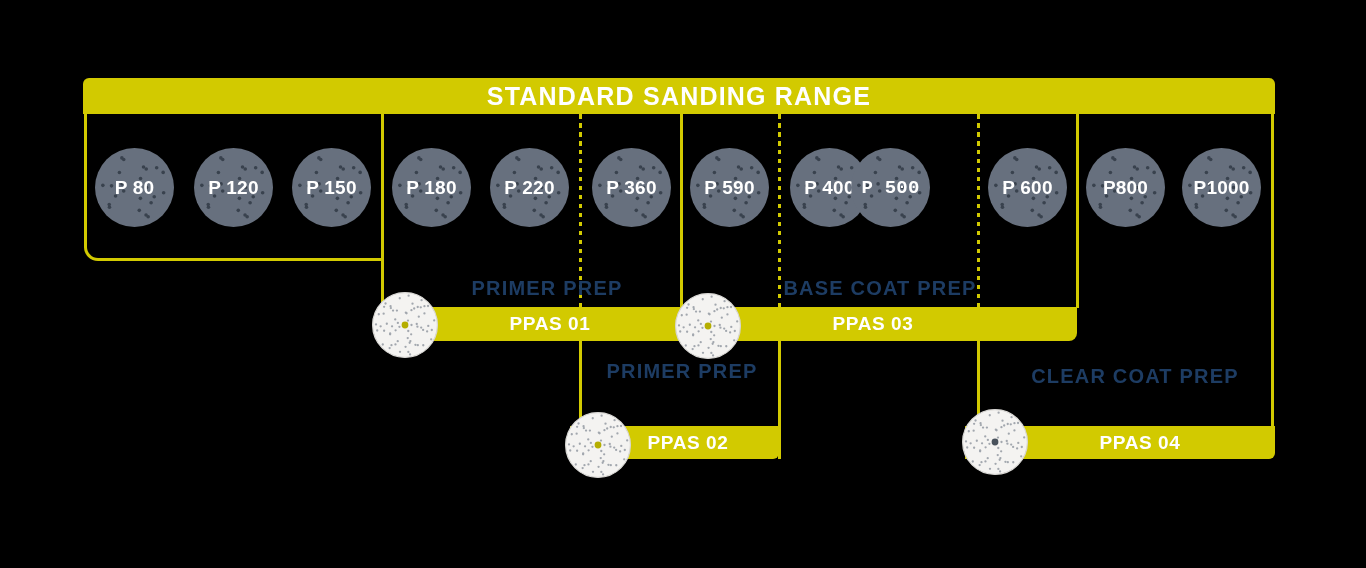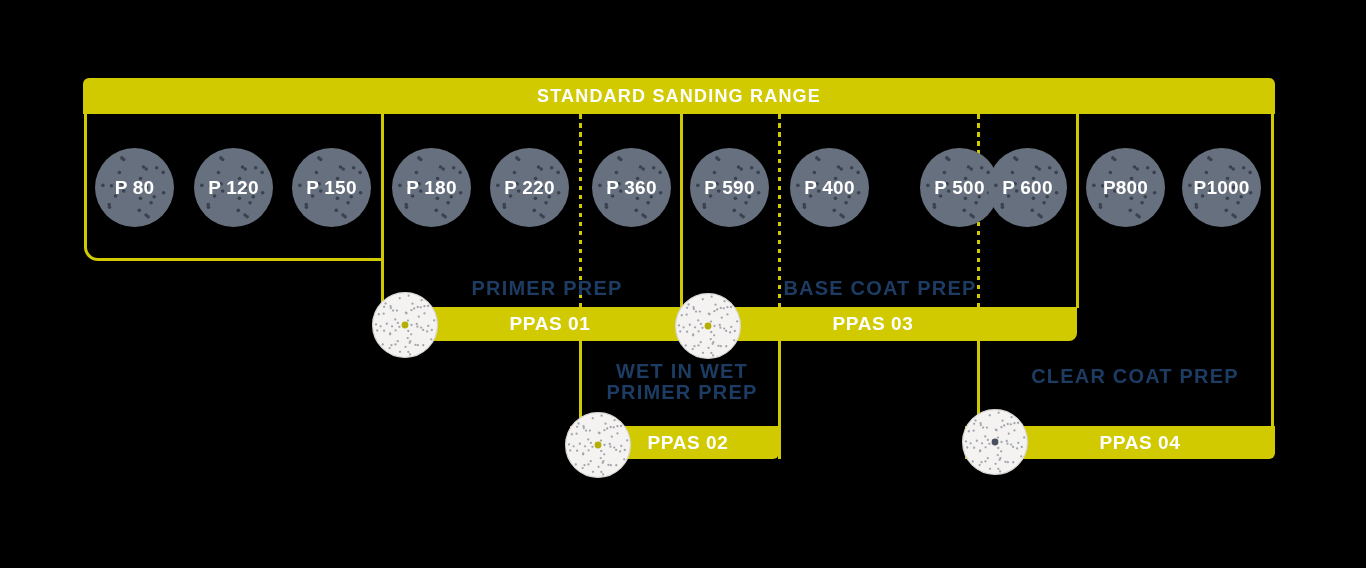--- a/index.html
+++ b/index.html
@@ -13,21 +13,21 @@
   html,body{background:var(--bg);}
   body{font-family:"Liberation Sans","DejaVu Sans",sans-serif;}
   .stage{position:relative;width:1366px;height:568px;background:var(--bg);overflow:hidden;}
 
   .header-bar{
     position:absolute;left:83px;top:78px;width:1192px;height:36px;
     background:var(--accent);border-radius:6px 6px 0 0;
     display:flex;align-items:center;justify-content:center;
   }
   .header-bar span{
-    color:var(--white);font-weight:700;font-size:18px;letter-spacing:1.2px;
+    color:var(--white);font-weight:700;font-size:25px;letter-spacing:1.2px;
   }
 
   .bracket{
     position:absolute;left:84px;top:114px;width:298px;height:147px;
     border-left:3px solid var(--accent);
     border-bottom:3px solid var(--accent);
     border-bottom-left-radius:14px;
   }
 
   .vline{position:absolute;width:3px;background:var(--accent);}
@@ -308,21 +308,21 @@
         <circle cx="61.68" cy="19.81" r="1.8" fill="#39424e"></circle>
         <circle cx="68.17" cy="24.42" r="1.8" fill="#39424e"></circle>
         <circle cx="68.64" cy="44.81" r="1.8" fill="#39424e"></circle>
         <circle cx="53.16" cy="68.75" r="1.8" fill="#39424e"></circle>
         <circle cx="51.05" cy="67.07" r="1.8" fill="#39424e"></circle>
         <circle cx="14.47" cy="59.22" r="1.8" fill="#39424e"></circle>
         <circle cx="14.23" cy="56.44" r="1.8" fill="#39424e"></circle>
       </svg>
       <span class="grit-label">P 400</span>
     </div>
-  <div class="grit" style="left:920px;">
+  <div class="grit" style="left:851px;font-family:Liberation Mono, monospace;">
       <svg width="79" height="79" viewBox="0 0 79 79">
         <circle cx="39.5" cy="39.5" r="39.5" fill="var(--grit_gray)"></circle>
         <circle cx="51.50" cy="39.50" r="1.8" fill="#39424e"></circle>
         <circle cx="45.41" cy="50.33" r="1.8" fill="#39424e"></circle>
         <circle cx="28.70" cy="43.00" r="1.8" fill="#39424e"></circle>
         <circle cx="27.08" cy="35.92" r="1.8" fill="#39424e"></circle>
         <circle cx="45.54" cy="30.49" r="1.8" fill="#39424e"></circle>
         <circle cx="44.29" cy="62.35" r="1.8" fill="#39424e"></circle>
         <circle cx="20.56" cy="48.05" r="1.8" fill="#39424e"></circle>
         <circle cx="16.54" cy="37.86" r="1.8" fill="#39424e"></circle>
@@ -441,21 +441,20 @@
   <div class="band-label" style="left:613px;top:426px;width:150px;line-height:33px;">PPAS 02</div>
   <div class="band-label" style="left:1028px;top:426px;width:224px;line-height:33px;">PPAS 04</div>
 
   <div class="prep-label" style="left:427px;top:278px;width:240px;">
     <div>PRIMER PREP</div>
   </div>
   <div class="prep-label" style="left:760px;top:278px;width:240px;">
     <div>BASE COAT PREP</div>
   </div>
   <div class="prep-label" style="left:562px;top:361px;width:240px;">
-    <div>WET IN WET</div>
     <div>PRIMER PREP</div>
   </div>
   <div class="prep-label" style="left:1015px;top:366px;width:240px;">
     <div>CLEAR COAT PREP</div>
   </div>
 
   <div class="disc" style="left:372px;top:292px;">
       <svg width="66" height="66" viewBox="0 0 66 66">
         <circle cx="33" cy="33" r="32.4" fill="#f4f3f1" stroke="#d8d7d4" stroke-width="1.2"></circle>
         <circle cx="39.50" cy="33.00" r="1.15" fill="#a2a7ae"></circle>

